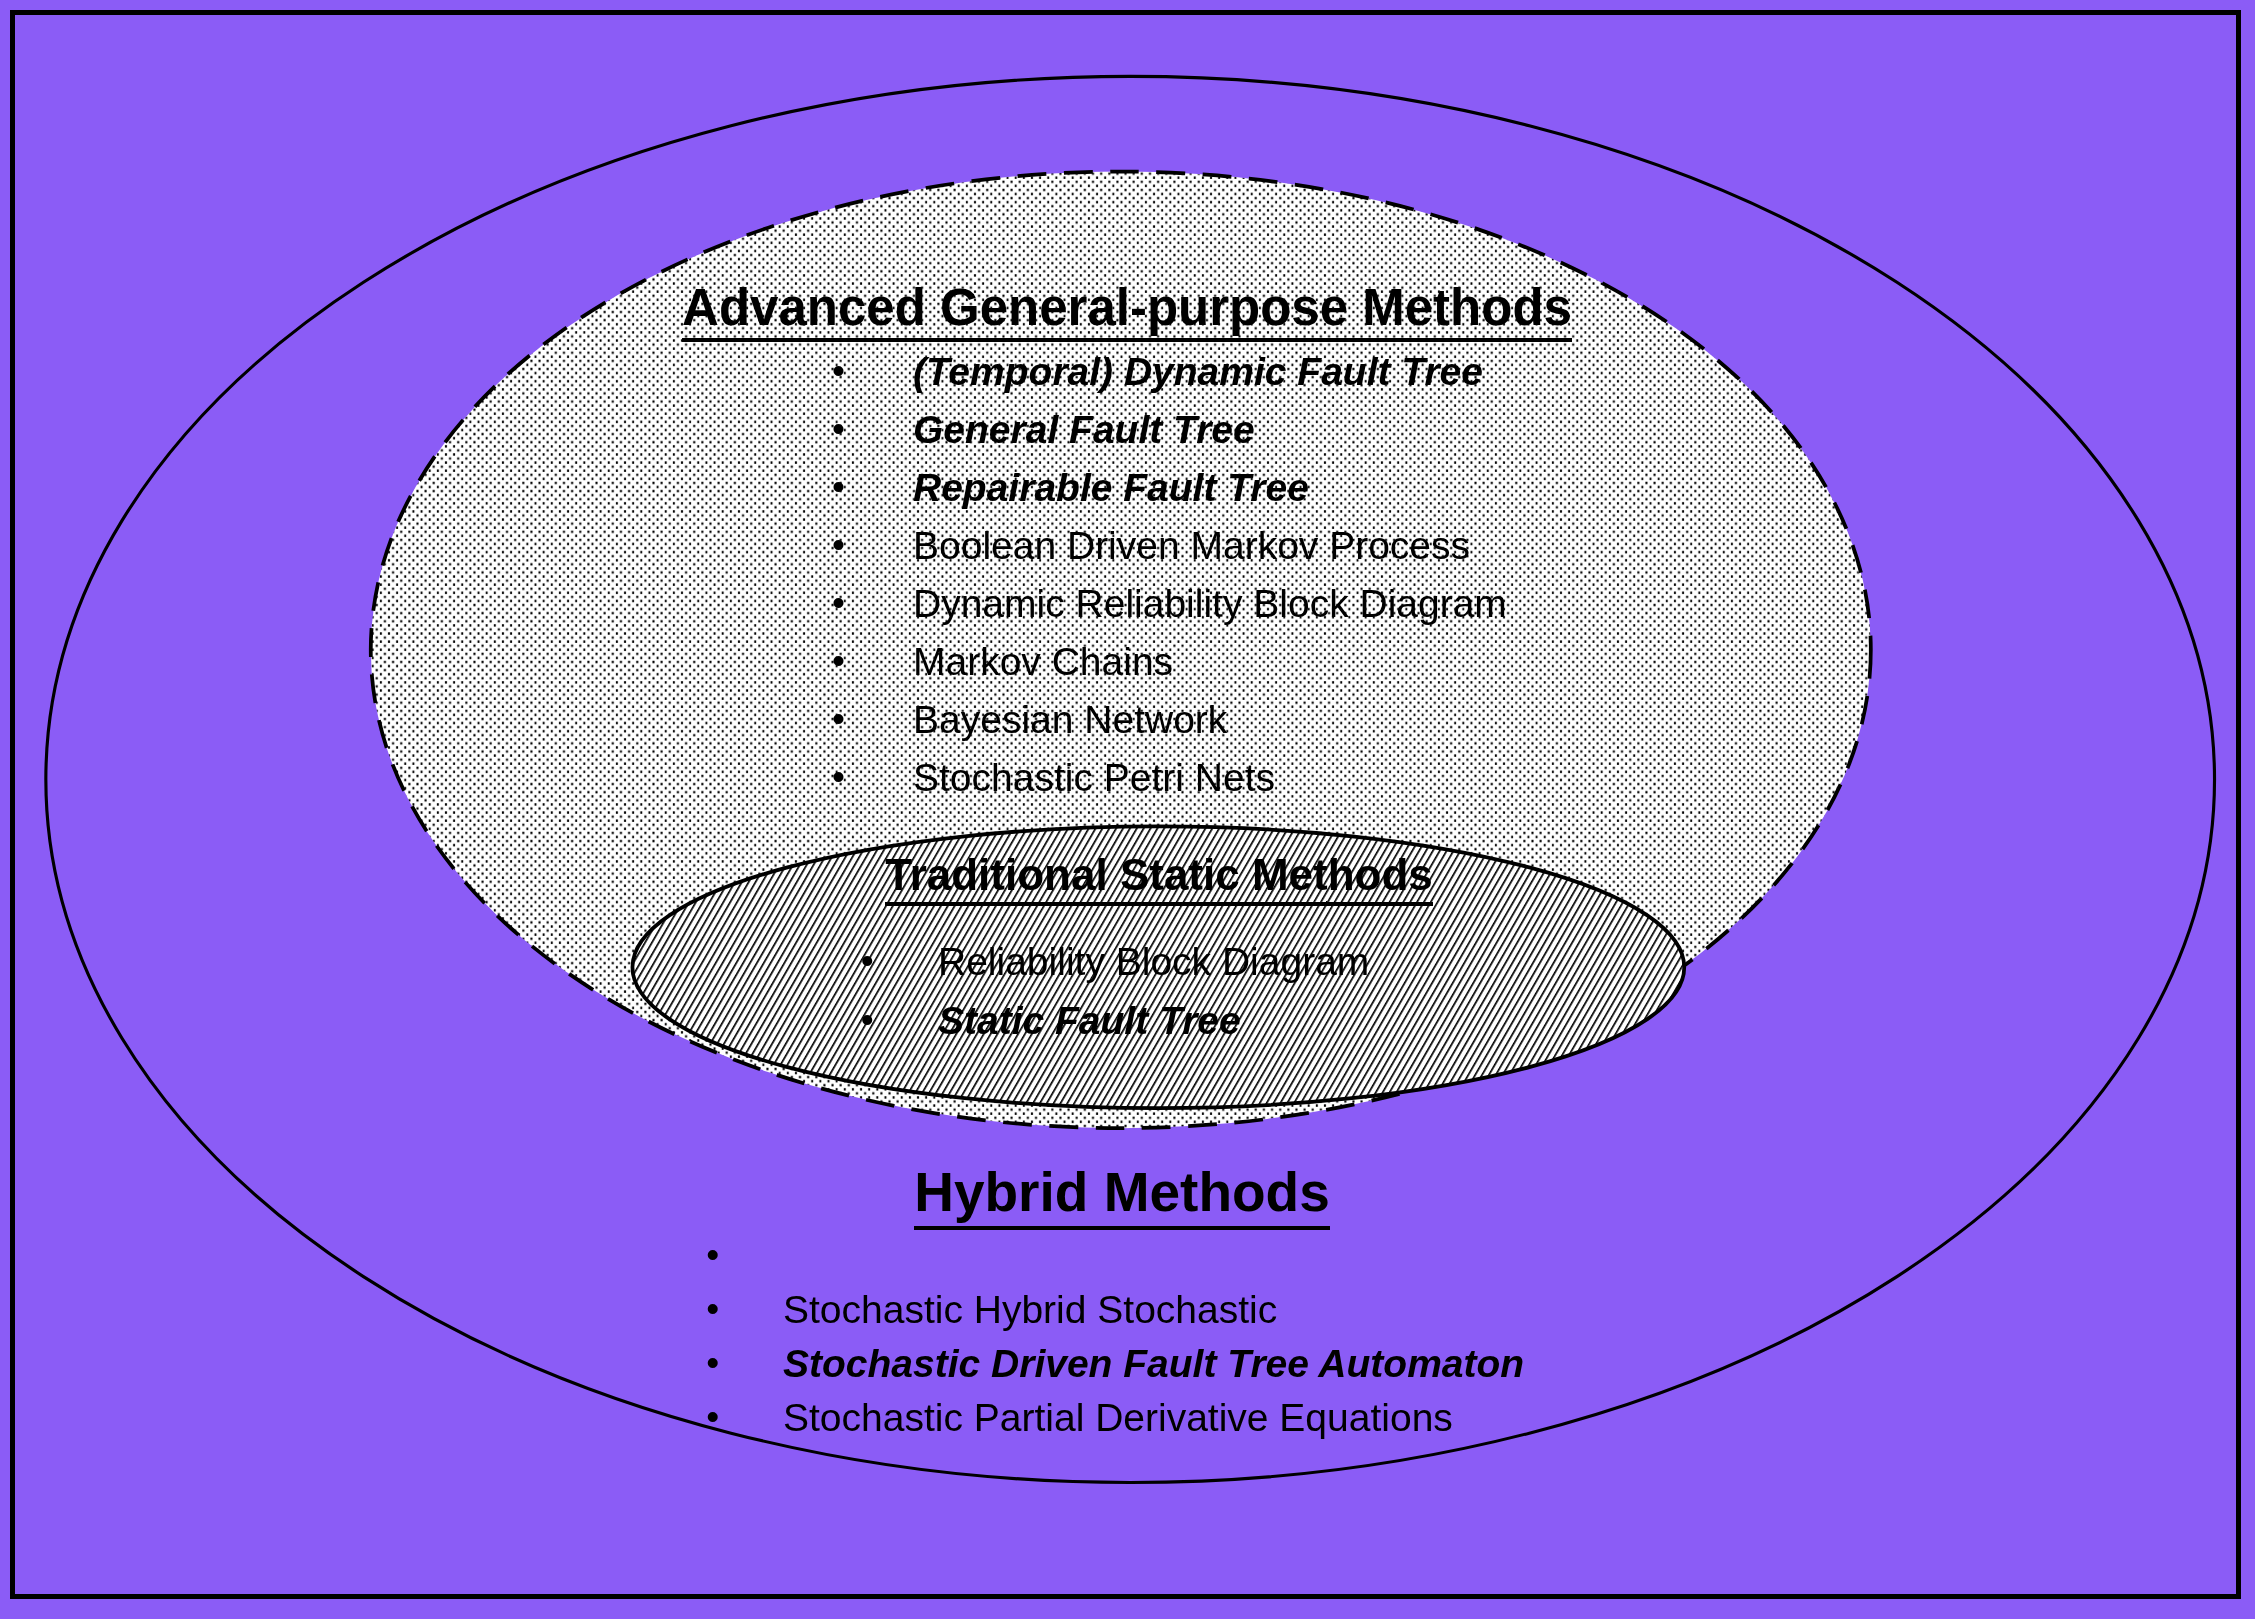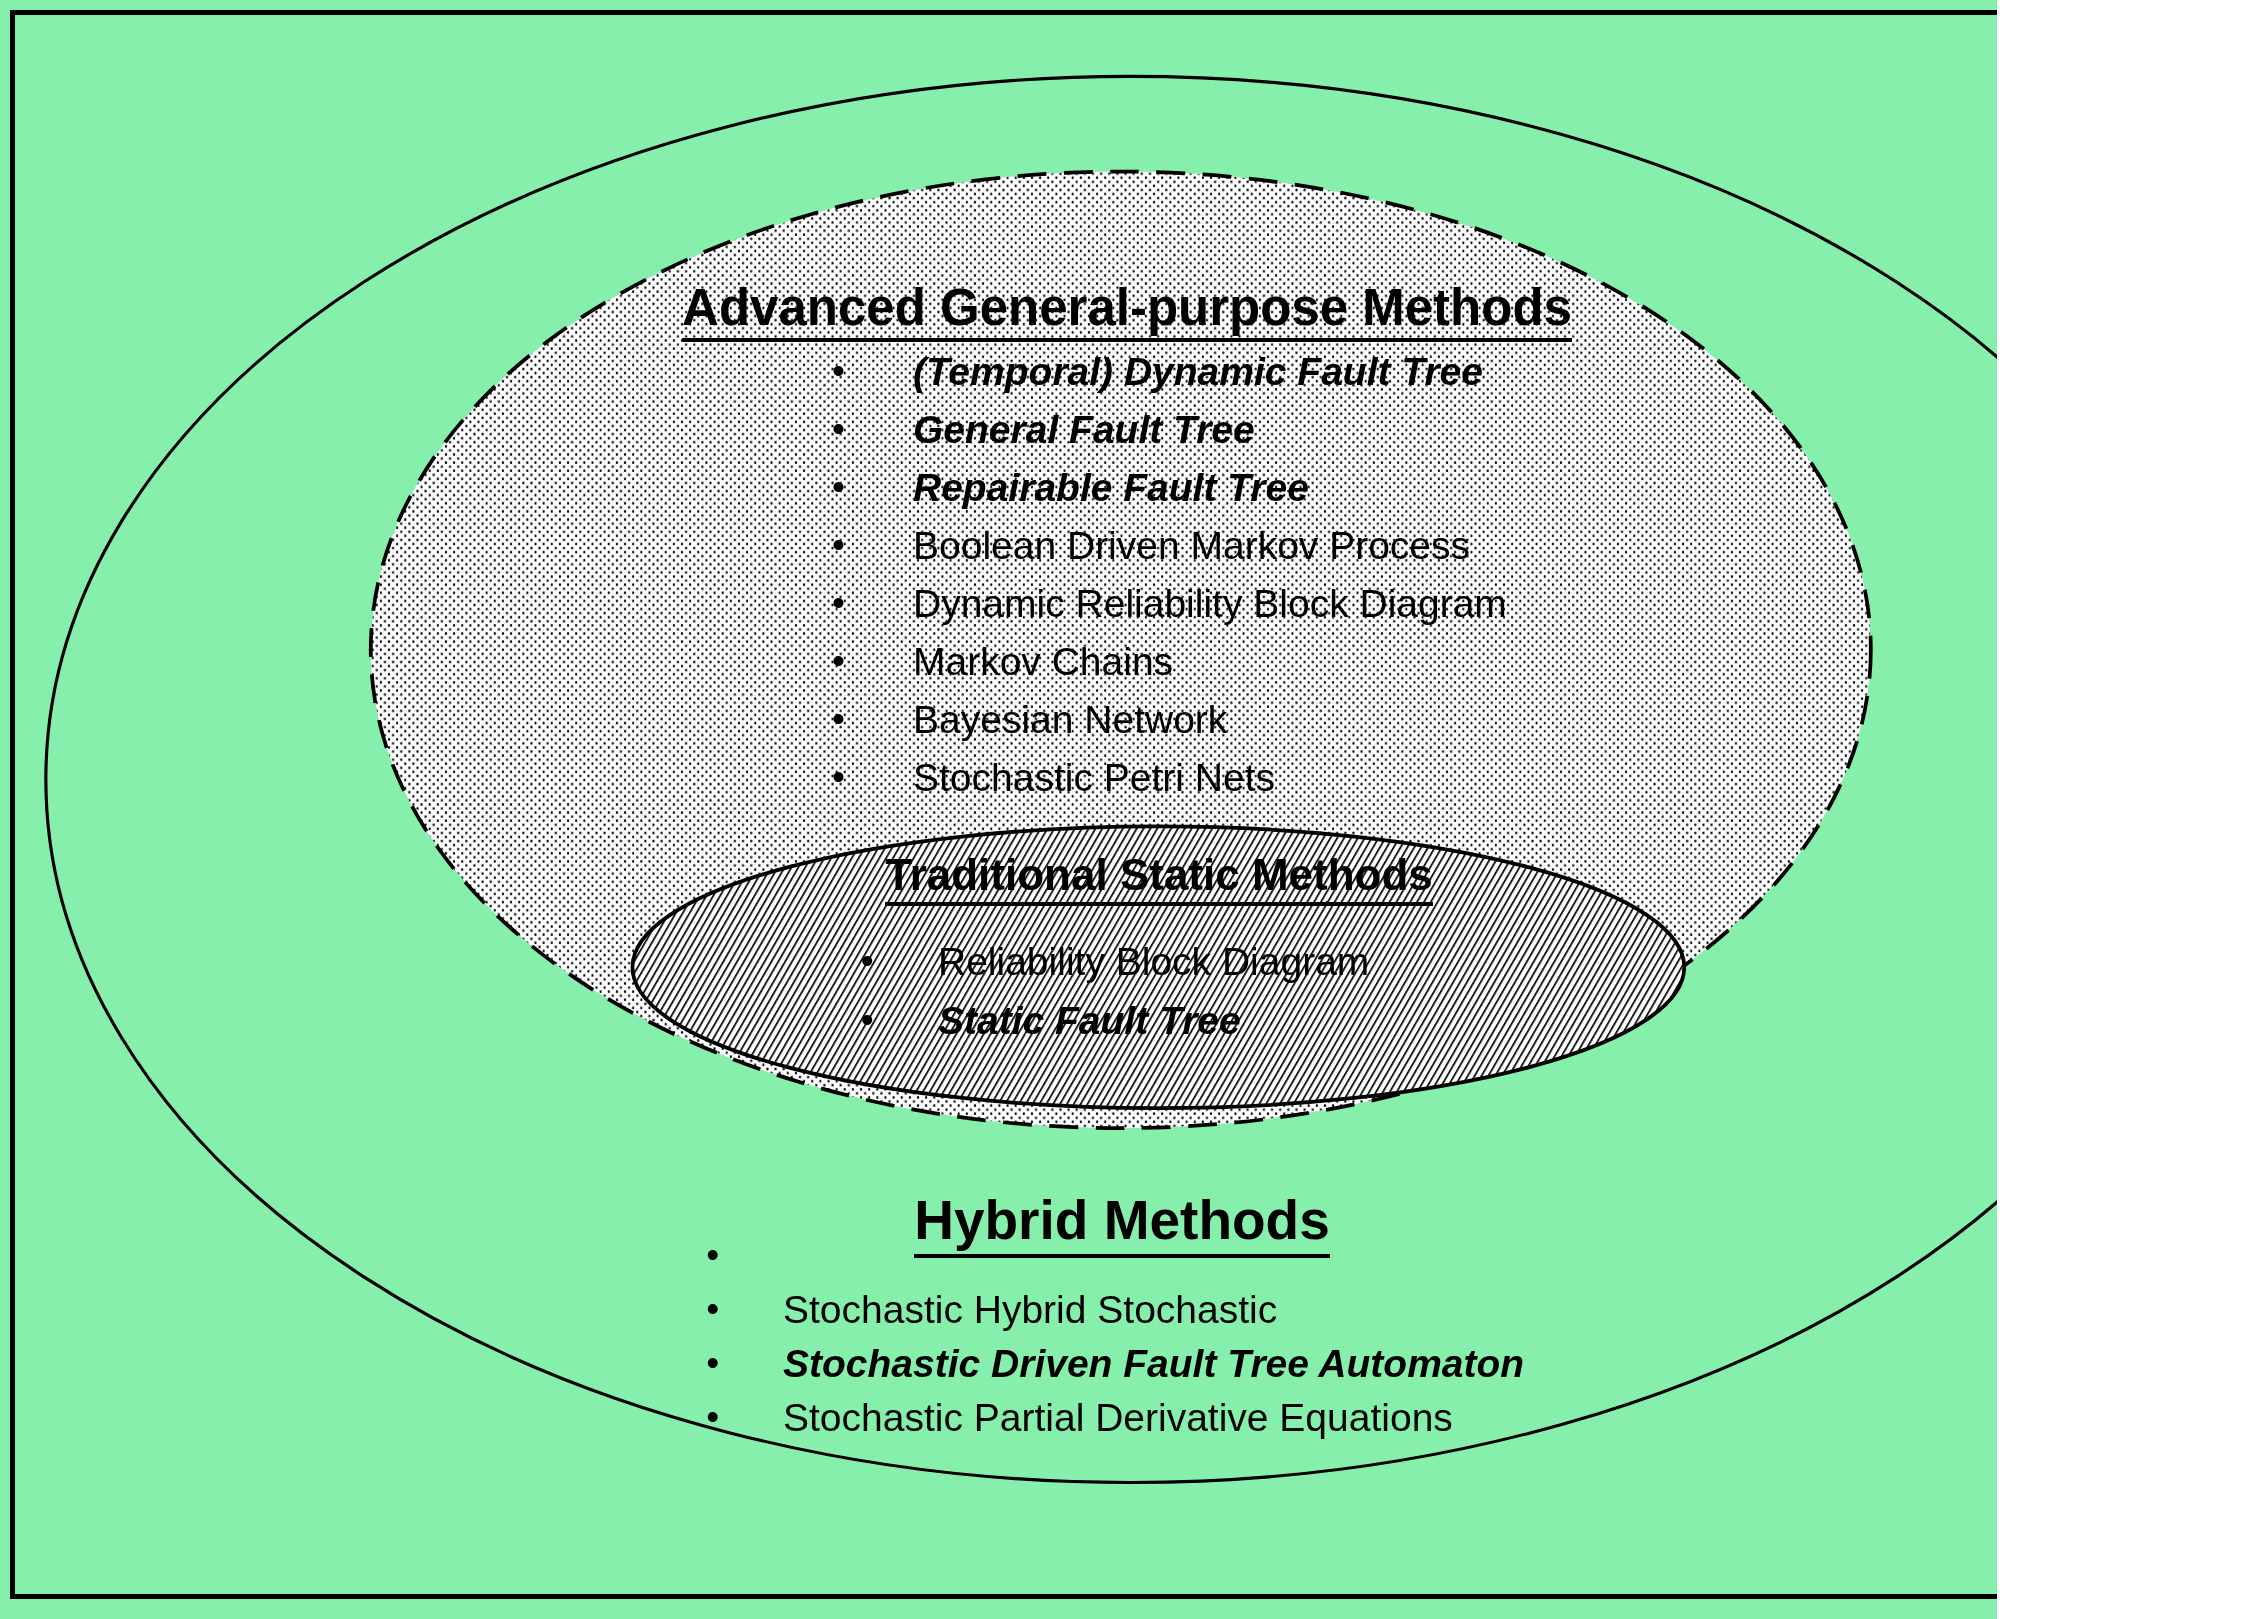--- a/index.html
+++ b/index.html
@@ -2,23 +2,23 @@
 <html style="font-size:10px"><head>
 <meta charset="utf-8">
 <style>
   html, body {
     margin: 0;
     padding: 0;
     background: #ffffff;
   }
   #canvas {
     position: relative;
-    width: 1997px;
+    width: 2255px;
     height: 1619px;
-    background: #86efac;
+    background: #8b5cf6;
     overflow: hidden;
     font-family: "Liberation Sans", sans-serif;
     color: #000;
   }
   #frame {
     position: absolute;
     left: 10px;
     top: 10px;
     width: 2231px;
     height: 1589px;
@@ -40,21 +40,21 @@
     white-space: nowrap;
   }
   .sec-title .u {
     display: inline-block;
     border-bottom: 4.4px solid #000;
     padding-bottom: 3.8px;
     line-height: 1.05;
   }
   #advanced-title { left: 626px; top: 278px;  width: 1002px; font-size: 51px; }
   #traditional-title { left: 658px; top: 850px; width: 1002px; font-size: 44px; }
-  #hybrid-title { left: 621px;  top: 1188px; width: 1002px; font-size: 55px; }
+  #hybrid-title { left: 621px;  top: 1160px; width: 1002px; font-size: 55px; }
 
   ul.blist {
     list-style: none;
     margin: 0;
     padding: 0;
   }
   ul.blist li {
     position: relative;
     display: flex;
     align-items: center;

